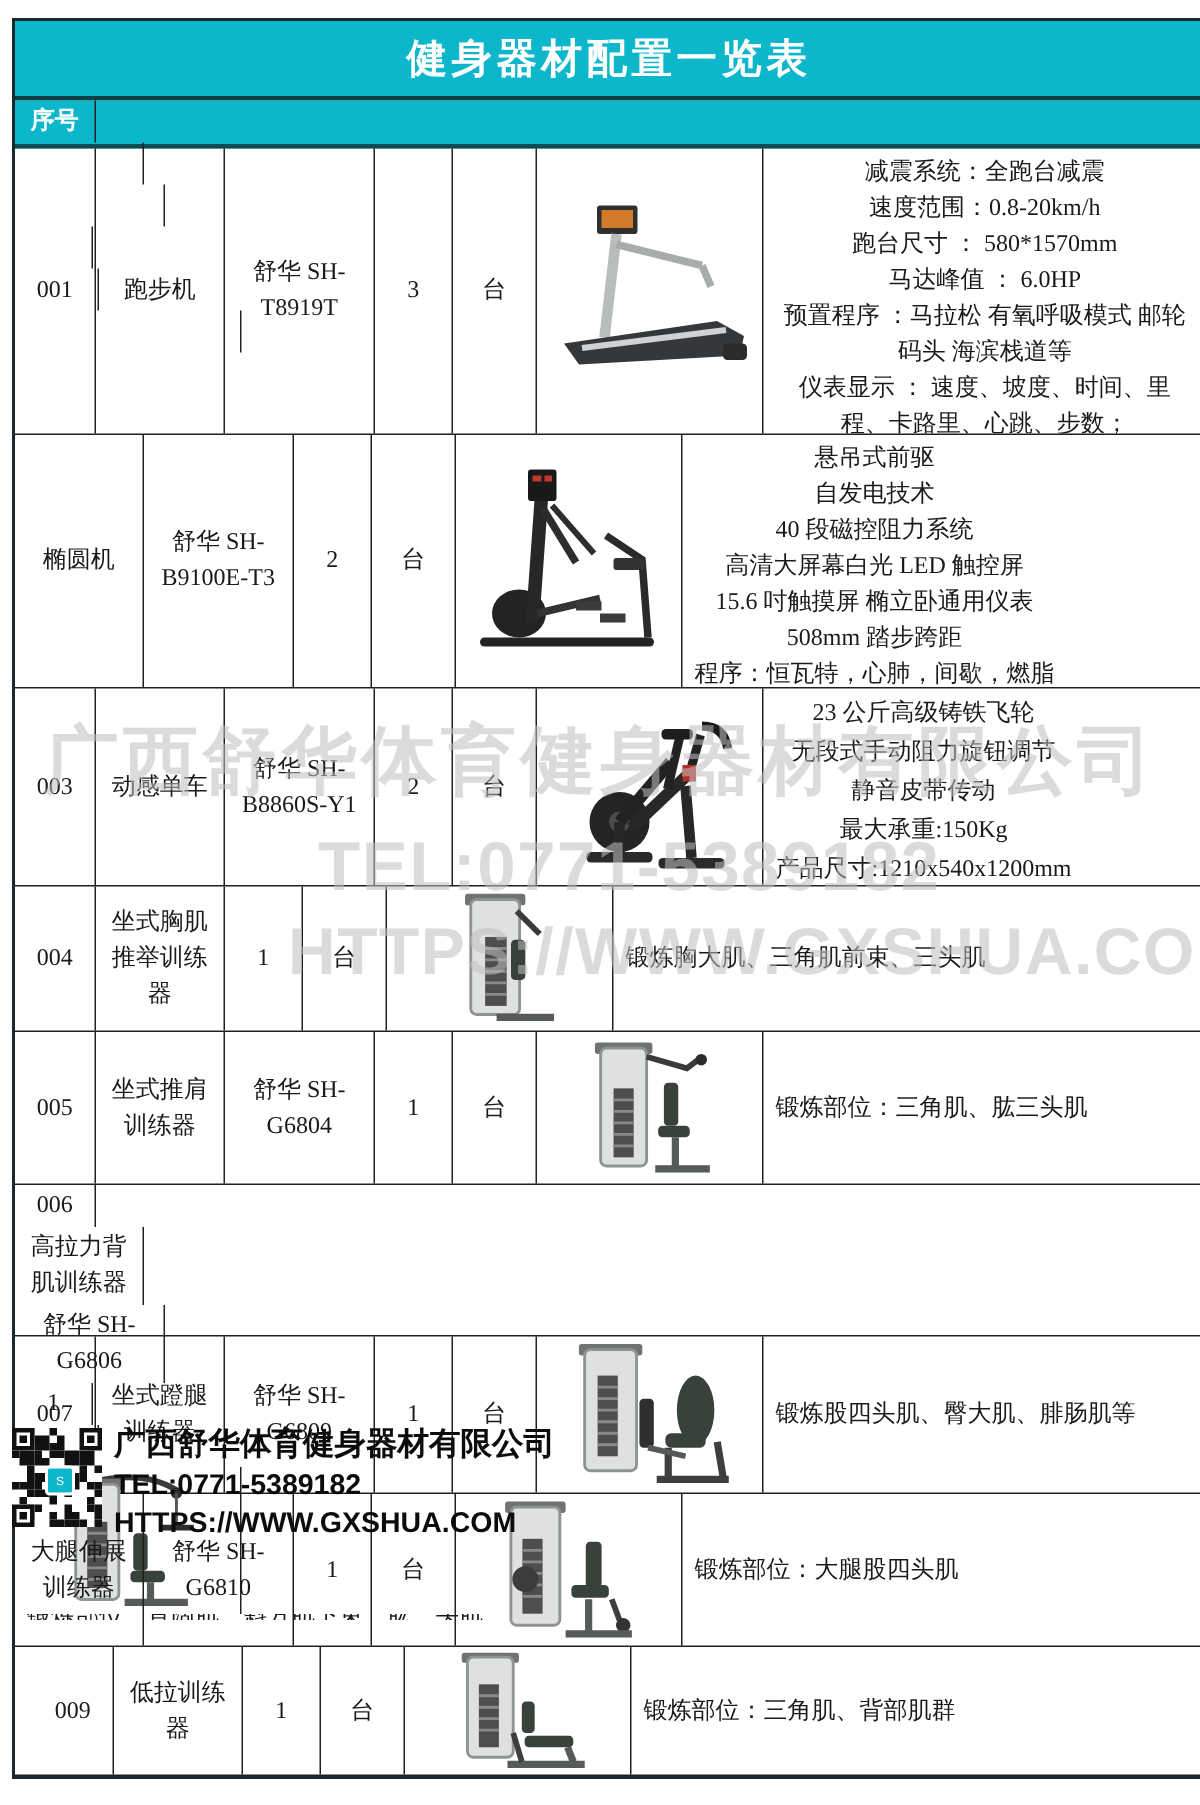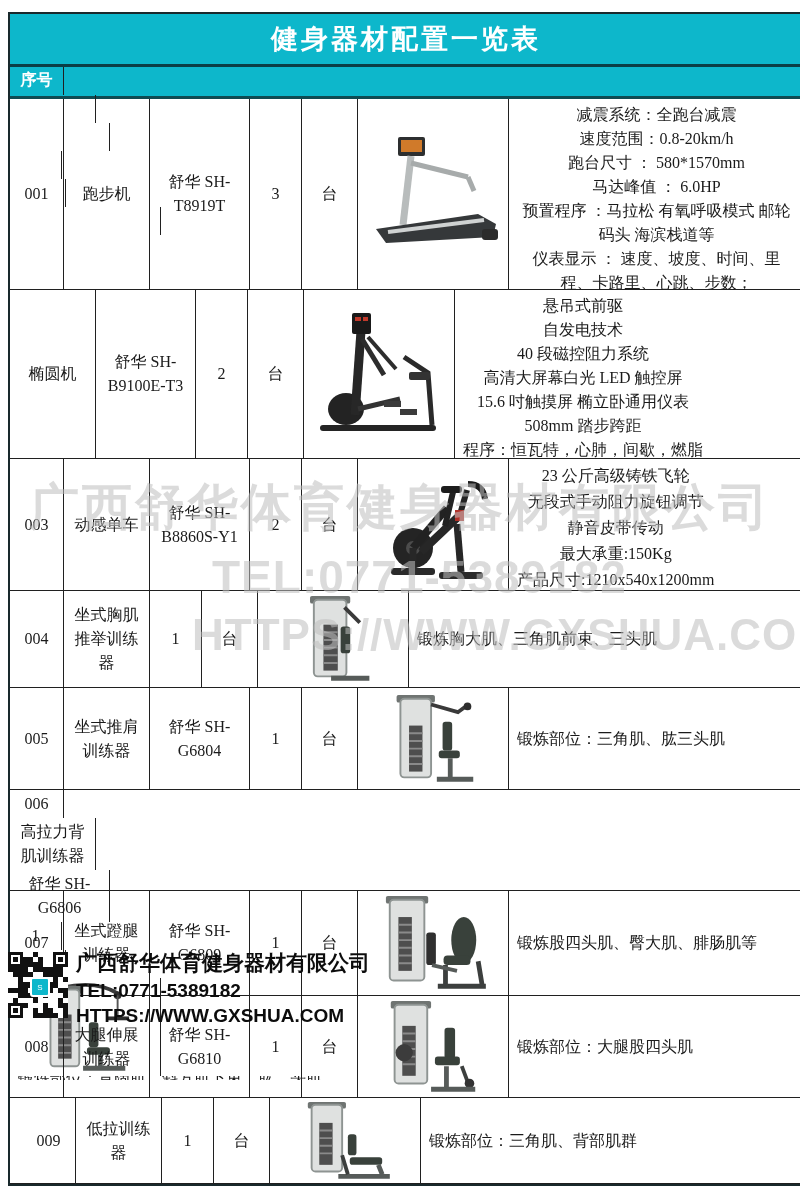--- a/index.html
+++ b/index.html
@@ -236,21 +236,20 @@
         <ellipse cx="97" cy="48" rx="13" ry="24" fill="#39413b"></ellipse>
         <rect x="76" y="64" width="28" height="10" rx="4" fill="#39413b"></rect>
         <path d="M70 96 L120 96 M78 74 L78 94 M112 70 L116 94" stroke="#3c3f3e" stroke-width="5" fill="none"></path>
         <path d="M64 74 L90 80" stroke="#565b59" stroke-width="4" fill="none"></path>
       </svg>
     </div>
     <div class="cell c7 remarks">锻炼股四头肌、臀大肌、腓肠肌等</div>
   </div>
 
   <div class="row hr8">
-    <div class="cell c1">008</div>
     <div class="cell c2">大腿伸展训练器</div>
     <div class="cell c3">舒华 SH-G6810</div>
     <div class="cell c4">1</div>
     <div class="cell c5">台</div>
     <div class="cell c6">
       <svg width="116" height="96" viewBox="0 0 120 100">
         <rect x="16" y="2" width="42" height="8" rx="2" fill="#6f7472"></rect>
         <rect x="20" y="6" width="34" height="82" rx="4" fill="#dfe1e0" stroke="#8e9492" stroke-width="2"></rect>
         <rect x="28" y="28" width="14" height="52" fill="#4e4e4e"></rect>
         <path d="M28 36 h14 M28 44 h14 M28 52 h14 M28 60 h14 M28 68 h14" stroke="#8a8a8a" stroke-width="2"></path>

